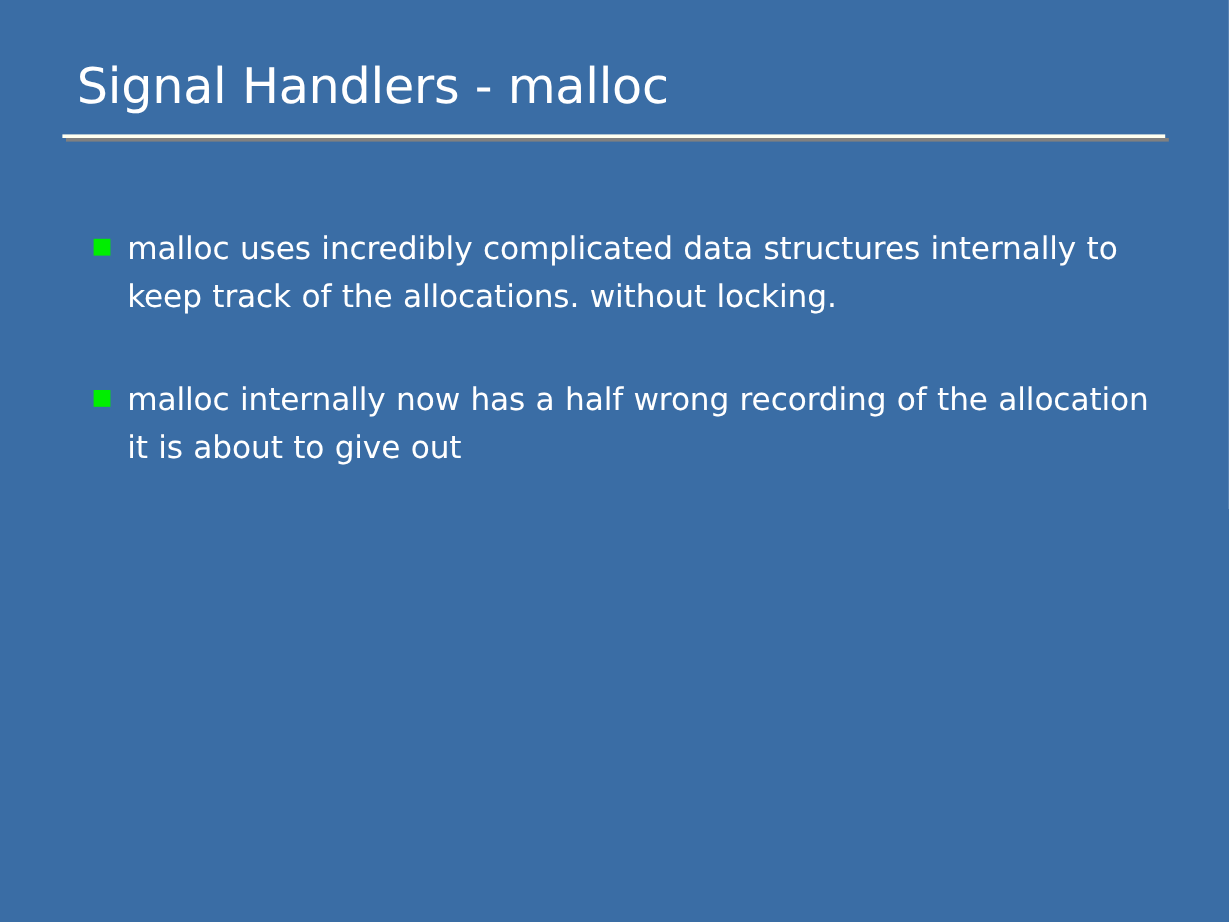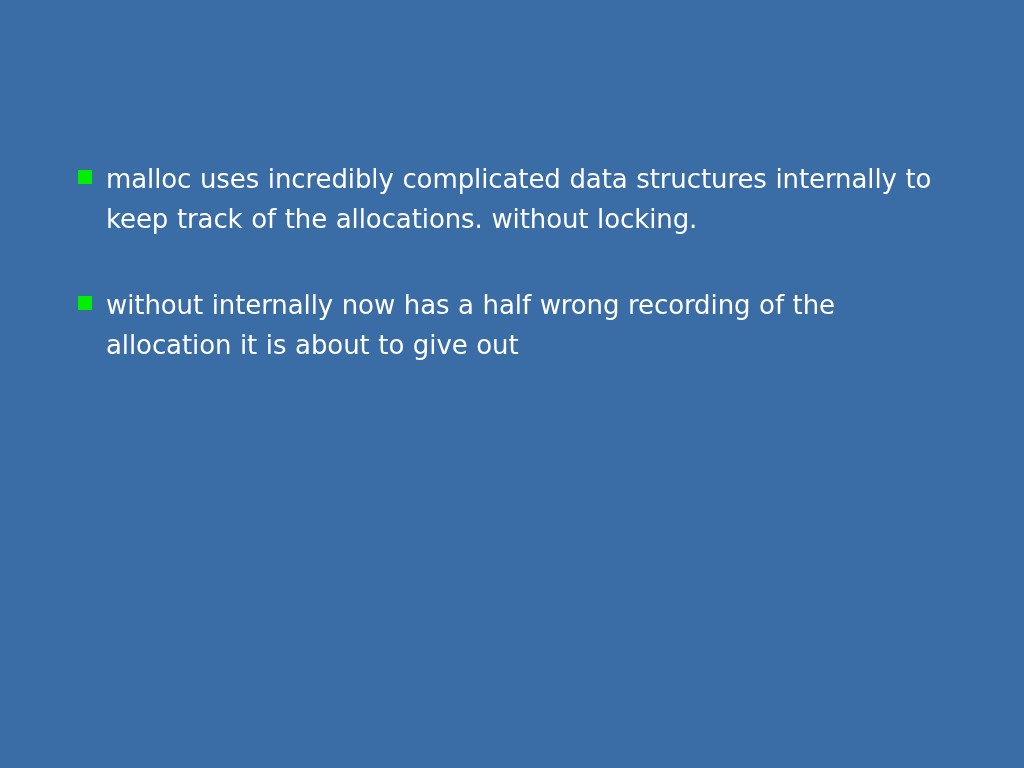--- a/index.html
+++ b/index.html
@@ -62,21 +62,21 @@
     top: 71px;
     width: 919px;
     height: 3px;
     background: #808080;
   }
 
   
   #body {
     position: absolute;
     left: 78px;
-    top: 159px;
+    top: 188px;
     width: 880px;
   }
 
   .bullet-row {
     position: relative;
     display: block;
     padding-left: 28px;
     margin: 0 0 46px 0;
   }
   .bullet-row:last-child { margin-bottom: 0; }
@@ -100,28 +100,33 @@
     color: #ffffff;
     letter-spacing: -0.1px;
     word-spacing: 0.5px;
   }
 </style>
 </head>
 <body>
 
 <div id="slide">
 
+  <div id="title-block">
+    <h1 id="slide-title">Signal Handlers - malloc</h1>
+    <div id="title-rule"></div>
+    <div id="title-rule-shadow"></div>
+  </div>
 
   <div id="body">
 
     <div class="bullet-row">
       <span class="bullet-marker"></span>
       <span class="bullet-text">malloc uses incredibly complicated data structures internally to keep track of the allocations. without locking.</span>
     </div>
 
 
     <div class="bullet-row">
       <span class="bullet-marker"></span>
-      <span class="bullet-text">without internally now has a half wrong recording of the allocation it is about to give out</span>
+      <span class="bullet-text">malloc internally now has a half wrong recording of the allocation it is about to give out</span>
     </div>
 
   </div>
 </div>
 
 </body></html>

